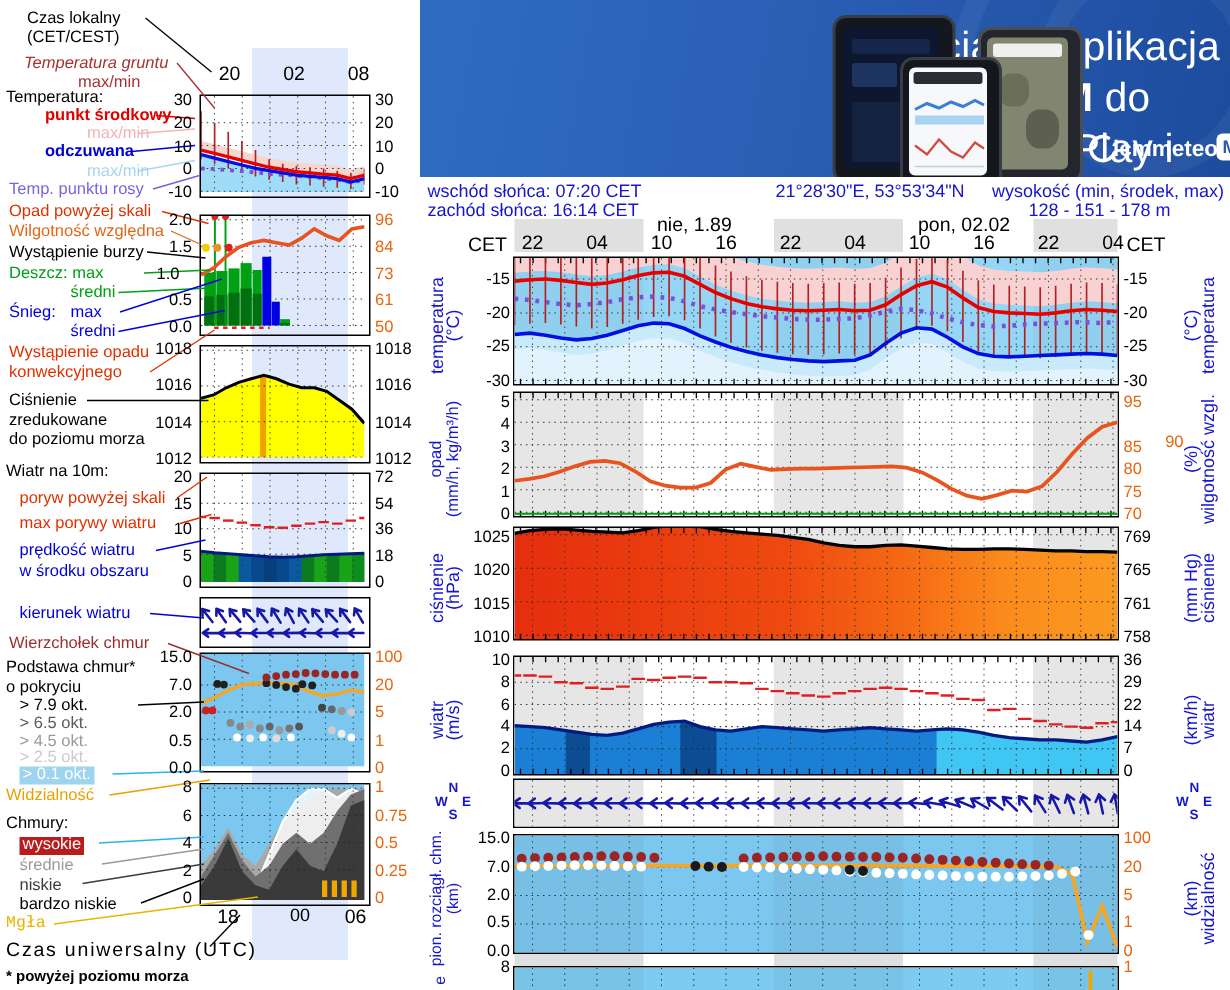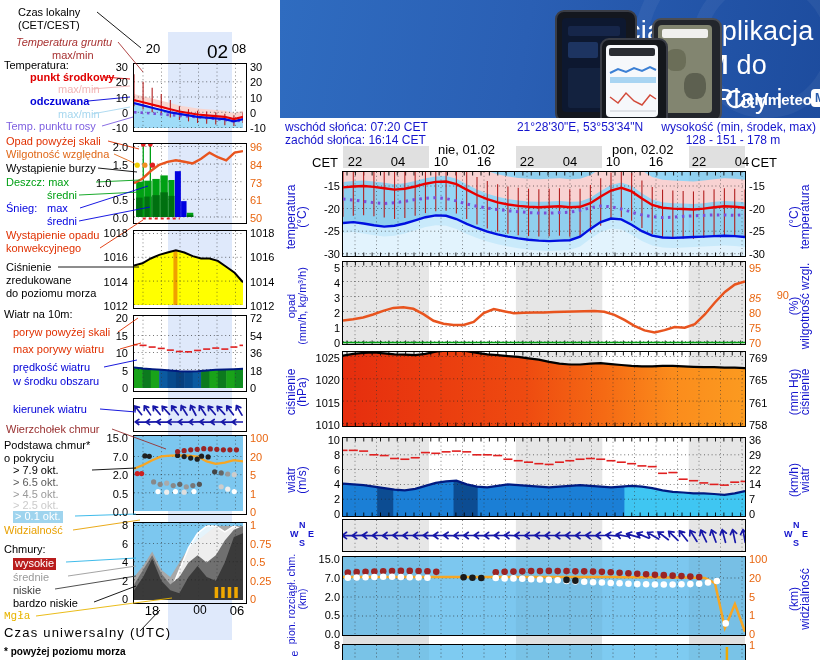--- a/index.html
+++ b/index.html
@@ -437,21 +437,21 @@
 
   <div class="hdr" style="left:285px;top:121px;">wschód słońca: 07:20 CET</div>
   <div class="hdr" style="left:285px;top:134px;">zachód słońca: 16:14 CET</div>
   <div class="hdr" style="left:440px;top:121px;width:280px;text-align:center;">21°28'30"E, 53°53'34"N</div>
   <div class="hdr" style="left:650px;top:121px;width:166px;text-align:right;">wysokość (min, środek, max)</div>
   <div class="hdr" style="left:650px;top:134px;width:166px;text-align:center;">128 - 151 - 178 m</div>
 
   <div class="dayband" style="left:343px;top:146px;width:86px;height:22px;"></div>
   <div class="dayband" style="left:516px;top:146px;width:86px;height:22px;"></div>
   <div class="dayband" style="left:689px;top:146px;width:56px;height:22px;"></div>
-  <div class="daylbl" style="left:438px;top:142px;">nie, 01.02</div>
+  <div class="daylbl" style="left:438px;top:142px;">nie, 1.89</div>
   <div class="daylbl" style="left:612px;top:142px;">pon, 02.02</div>
   <div class="daylbl" style="left:306px;top:155px;width:32px;text-align:right;">CET</div>
   <div class="daylbl" style="left:751px;top:155px;">CET</div>
 
   <div class="panel" id="p1" style="left:341.5px;top:170.5px;width:402px;height:84px;">
       <svg width="402" height="84">
         <rect x="0" y="0" width="402" height="84" fill="#95d6f6"></rect>
         <rect x="0" y="0" width="86.02799999999999" height="84" fill="rgba(0,0,0,0.03)"></rect>
         <rect x="172.85999999999999" y="0" width="86.43" height="84" fill="rgba(0,0,0,0.03)"></rect>
         <rect x="345.71999999999997" y="0" width="56.28000000000001" height="84" fill="rgba(0,0,0,0.03)"></rect>
@@ -1422,21 +1422,21 @@
     <span class="tick" style="left: 96px; top: 92.5px; width: 32px; text-align: right; color: rgb(0, 0, 0);">10</span>
     <span class="tick" style="left: 96px; top: 107.75px; width: 32px; text-align: right; color: rgb(0, 0, 0);">0</span>
     <span class="tick" style="left: 96px; top: 123px; width: 32px; text-align: right; color: rgb(0, 0, 0);">-10</span>
     <span class="tick" style="left: 250px; top: 62px; width: 30px; text-align: left; color: rgb(0, 0, 0);">30</span>
     <span class="tick" style="left: 250px; top: 77.25px; width: 30px; text-align: left; color: rgb(0, 0, 0);">20</span>
     <span class="tick" style="left: 250px; top: 92.5px; width: 30px; text-align: left; color: rgb(0, 0, 0);">10</span>
     <span class="tick" style="left: 250px; top: 107.75px; width: 30px; text-align: left; color: rgb(0, 0, 0);">0</span>
     <span class="tick" style="left: 250px; top: 123px; width: 30px; text-align: left; color: rgb(0, 0, 0);">-10</span>
     <span class="tick" style="left: 96px; top: 142px; width: 32px; text-align: right; color: rgb(0, 0, 0);">2.0</span>
     <span class="tick" style="left: 96px; top: 159.75px; width: 32px; text-align: right; color: rgb(0, 0, 0);">1.5</span>
-    <span class="tick" style="left: 96px; top: 177.5px; width: 32px; text-align: left; color: rgb(0, 0, 0);">1.0</span>
+    <span class="tick" style="left: 96px; top: 177.5px; width: 32px; text-align: center; color: rgb(0, 0, 0);">1.0</span>
     <span class="tick" style="left: 96px; top: 195.25px; width: 32px; text-align: right; color: rgb(0, 0, 0);">0.5</span>
     <span class="tick" style="left: 96px; top: 213px; width: 32px; text-align: right; color: rgb(0, 0, 0);">0.0</span>
     <span class="tick" style="left: 250px; top: 142px; width: 30px; text-align: left; color: rgb(232, 101, 15);">96</span>
     <span class="tick" style="left: 250px; top: 159.75px; width: 30px; text-align: left; color: rgb(232, 101, 15);">84</span>
     <span class="tick" style="left: 250px; top: 177.5px; width: 30px; text-align: left; color: rgb(232, 101, 15);">73</span>
     <span class="tick" style="left: 250px; top: 195.25px; width: 30px; text-align: left; color: rgb(232, 101, 15);">61</span>
     <span class="tick" style="left: 250px; top: 213px; width: 30px; text-align: left; color: rgb(232, 101, 15);">50</span>
     <span class="tick" style="left: 96px; top: 228px; width: 32px; text-align: right; color: rgb(0, 0, 0);">1018</span>
     <span class="tick" style="left: 96px; top: 252.333px; width: 32px; text-align: right; color: rgb(0, 0, 0);">1016</span>
     <span class="tick" style="left: 96px; top: 276.667px; width: 32px; text-align: right; color: rgb(0, 0, 0);">1014</span>
@@ -1469,42 +1469,42 @@
     <span class="tick" style="left: 96px; top: 538.5px; width: 32px; text-align: right; color: rgb(0, 0, 0);">6</span>
     <span class="tick" style="left: 96px; top: 557px; width: 32px; text-align: right; color: rgb(0, 0, 0);">4</span>
     <span class="tick" style="left: 96px; top: 575.5px; width: 32px; text-align: right; color: rgb(0, 0, 0);">2</span>
     <span class="tick" style="left: 96px; top: 594px; width: 32px; text-align: right; color: rgb(0, 0, 0);">0</span>
     <span class="tick" style="left: 250px; top: 520px; width: 30px; text-align: left; color: rgb(232, 101, 15);">1</span>
     <span class="tick" style="left: 250px; top: 538.5px; width: 30px; text-align: left; color: rgb(232, 101, 15);">0.75</span>
     <span class="tick" style="left: 250px; top: 557px; width: 30px; text-align: left; color: rgb(232, 101, 15);">0.5</span>
     <span class="tick" style="left: 250px; top: 575.5px; width: 30px; text-align: left; color: rgb(232, 101, 15);">0.25</span>
     <span class="tick" style="left: 250px; top: 594px; width: 30px; text-align: left; color: rgb(232, 101, 15);">0</span>
     <span class="tick" style="left: 143px; top: 42px; width: 20px; text-align: center; font-size: 13px;">20</span>
-    <span class="tick" style="left: 207px; top: 42px; width: 20px; text-align: center; font-size: 19px;">02</span>
+    <span class="tick" style="left: 186px; top: 42px; width: 20px; text-align: center; font-size: 13px;">02</span>
     <span class="tick" style="left: 229px; top: 42px; width: 20px; text-align: center; font-size: 13px;">08</span>
     <span class="tick" style="left: 142px; top: 604px; width: 20px; text-align: center; font-size: 13px;">18</span>
     <span class="tick" style="left: 190px; top: 604px; width: 20px; text-align: center; font-size: 12px;">00</span>
     <span class="tick" style="left: 227px; top: 604px; width: 20px; text-align: center; font-size: 13px;">06</span>
     <span class="tick" style="left: 306px; top: 181px; width: 34px; text-align: right; color: rgb(0, 0, 0);">-15</span>
     <span class="tick" style="left: 306px; top: 203.667px; width: 34px; text-align: right; color: rgb(0, 0, 0);">-20</span>
     <span class="tick" style="left: 306px; top: 226.333px; width: 34px; text-align: right; color: rgb(0, 0, 0);">-25</span>
     <span class="tick" style="left: 306px; top: 249px; width: 34px; text-align: right; color: rgb(0, 0, 0);">-30</span>
     <span class="tick" style="left: 749px; top: 181px; width: 40px; text-align: left; color: rgb(0, 0, 0);">-15</span>
     <span class="tick" style="left: 749px; top: 203.667px; width: 40px; text-align: left; color: rgb(0, 0, 0);">-20</span>
     <span class="tick" style="left: 749px; top: 226.333px; width: 40px; text-align: left; color: rgb(0, 0, 0);">-25</span>
     <span class="tick" style="left: 749px; top: 249px; width: 40px; text-align: left; color: rgb(0, 0, 0);">-30</span>
     <span class="tick" style="left: 306px; top: 263px; width: 34px; text-align: right; color: rgb(0, 0, 0);">5</span>
     <span class="tick" style="left: 306px; top: 278px; width: 34px; text-align: right; color: rgb(0, 0, 0);">4</span>
     <span class="tick" style="left: 306px; top: 293px; width: 34px; text-align: right; color: rgb(0, 0, 0);">3</span>
     <span class="tick" style="left: 306px; top: 308px; width: 34px; text-align: right; color: rgb(0, 0, 0);">2</span>
     <span class="tick" style="left: 306px; top: 323px; width: 34px; text-align: right; color: rgb(0, 0, 0);">1</span>
     <span class="tick" style="left: 306px; top: 338px; width: 34px; text-align: right; color: rgb(0, 0, 0);">0</span>
     <span class="tick" style="left: 749px; top: 263px; width: 40px; text-align: left; color: rgb(232, 101, 15);">95</span>
     <span class="tick" style="left: 749px; top: 290px; width: 40px; text-align: right; color: rgb(232, 101, 15);">90</span>
-    <span class="tick" style="left: 749px; top: 293px; width: 40px; text-align: left; color: rgb(232, 101, 15); font-style: italic;">85</span>
+    <span class="tick" style="left: 749px; top: 293px; width: 40px; text-align: left; color: rgb(232, 101, 15);">85</span>
     <span class="tick" style="left: 749px; top: 308px; width: 40px; text-align: left; color: rgb(232, 101, 15);">80</span>
     <span class="tick" style="left: 749px; top: 323px; width: 40px; text-align: left; color: rgb(232, 101, 15);">75</span>
     <span class="tick" style="left: 749px; top: 338px; width: 40px; text-align: left; color: rgb(232, 101, 15);">70</span>
     <span class="tick" style="left: 306px; top: 353px; width: 34px; text-align: right; color: rgb(0, 0, 0);">1025</span>
     <span class="tick" style="left: 306px; top: 375.333px; width: 34px; text-align: right; color: rgb(0, 0, 0);">1020</span>
     <span class="tick" style="left: 306px; top: 397.667px; width: 34px; text-align: right; color: rgb(0, 0, 0);">1015</span>
     <span class="tick" style="left: 306px; top: 420px; width: 34px; text-align: right; color: rgb(0, 0, 0);">1010</span>
     <span class="tick" style="left: 749px; top: 353px; width: 40px; text-align: left; color: rgb(0, 0, 0);">769</span>
     <span class="tick" style="left: 749px; top: 375.333px; width: 40px; text-align: left; color: rgb(0, 0, 0);">765</span>
     <span class="tick" style="left: 749px; top: 397.667px; width: 40px; text-align: left; color: rgb(0, 0, 0);">761</span>

